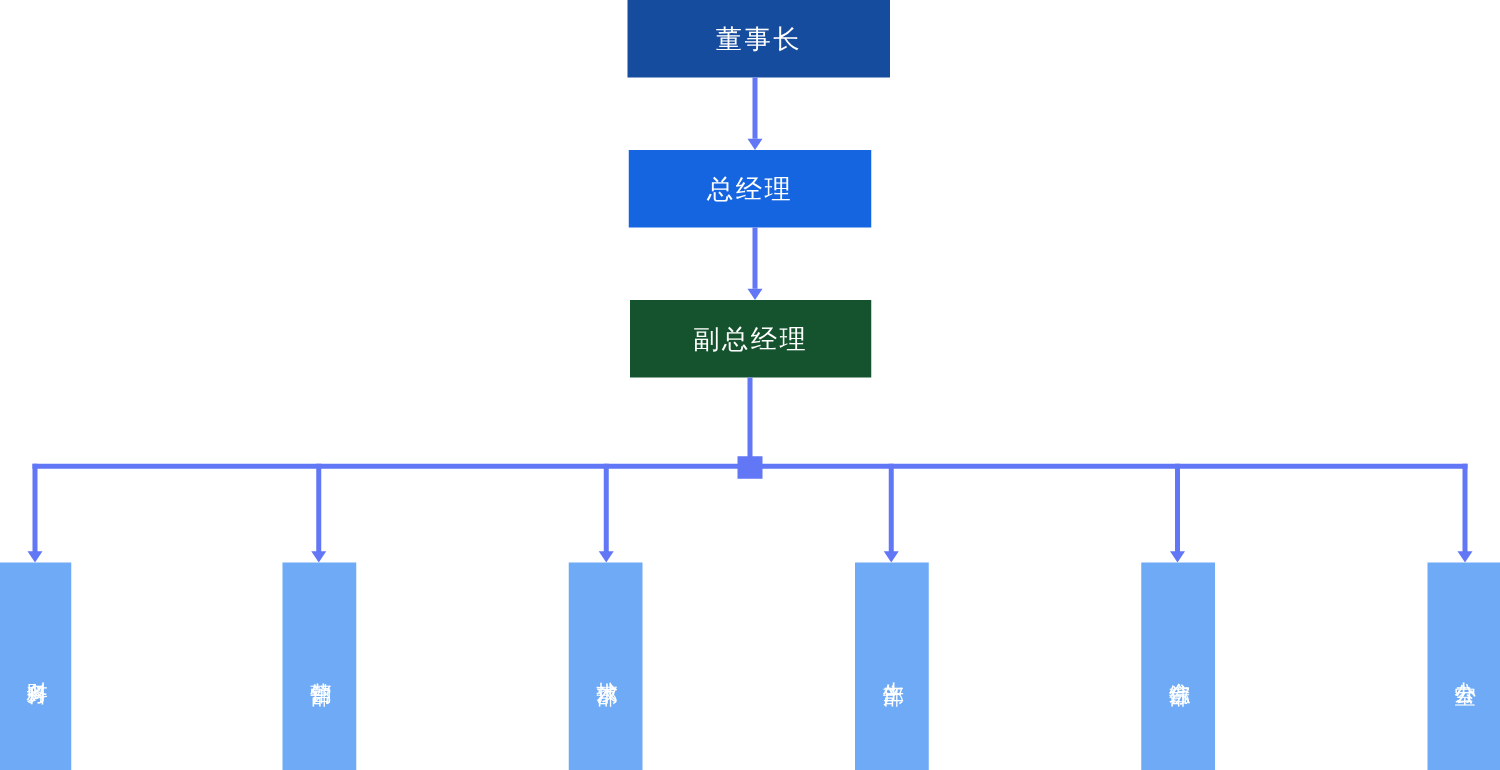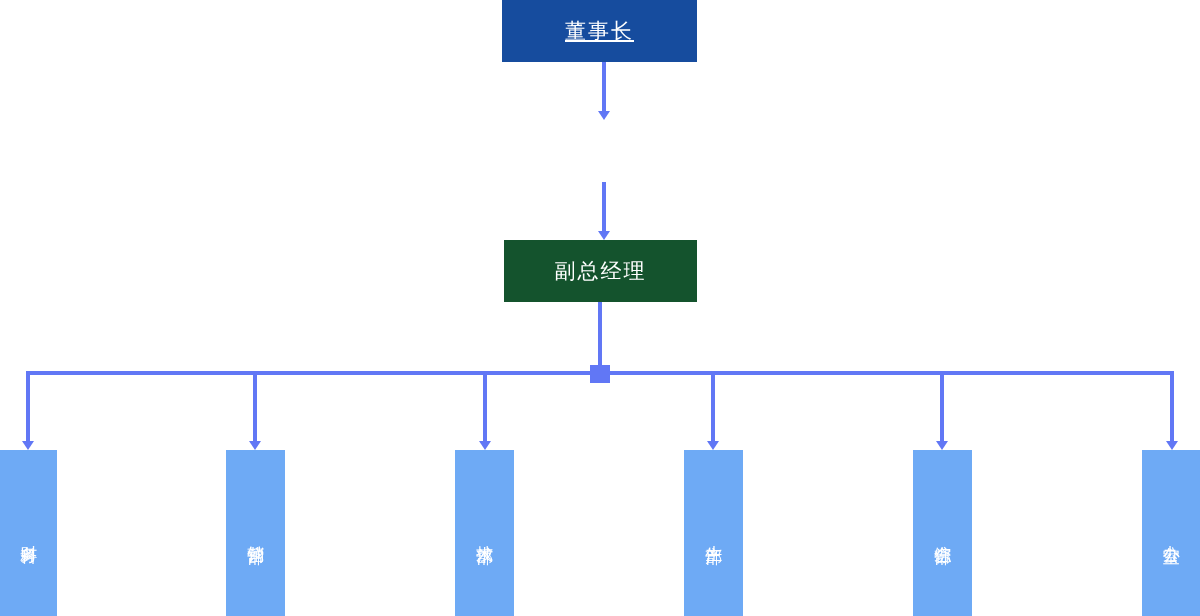--- a/index.html
+++ b/index.html
@@ -29,24 +29,23 @@
   }
   .node-box .node-label {
     font-size: 21px;
     letter-spacing: 2px;
     line-height: 1;
     white-space: nowrap;
   }
   #node-chairman {
     left: 502px;
     top: 0px;
-    width: 195px;
+    width: 210px;
     height: 62px;
     background: #164C9E;
-    text-decoration: underline;
   }
   #node-gm {
     left: 503px;
     top: 120px;
     width: 194px;
     height: 62px;
     background: #1565E0;
   }
   #node-deputy-gm {
     left: 504px;
@@ -108,20 +107,23 @@
 
 <div id="chart-canvas">
 
   <div class="node-box" id="node-chairman">
     <span class="node-label">董事长</span>
   </div>
 
   <div class="v-line" style="left:602px; top:62px; height:49px;"></div>
   <div class="arrow-head" style="left:598px; top:111px;"></div>
 
+  <div class="node-box" id="node-gm">
+    <span class="node-label">总经理</span>
+  </div>
 
   <div class="v-line" style="left:602px; top:182px; height:49px;"></div>
   <div class="arrow-head" style="left:598px; top:231px;"></div>
 
   <div class="node-box" id="node-deputy-gm">
     <span class="node-label">副总经理</span>
   </div>
 
   <div class="v-line" style="left:598px; top:302px; height:65px;"></div>
 

